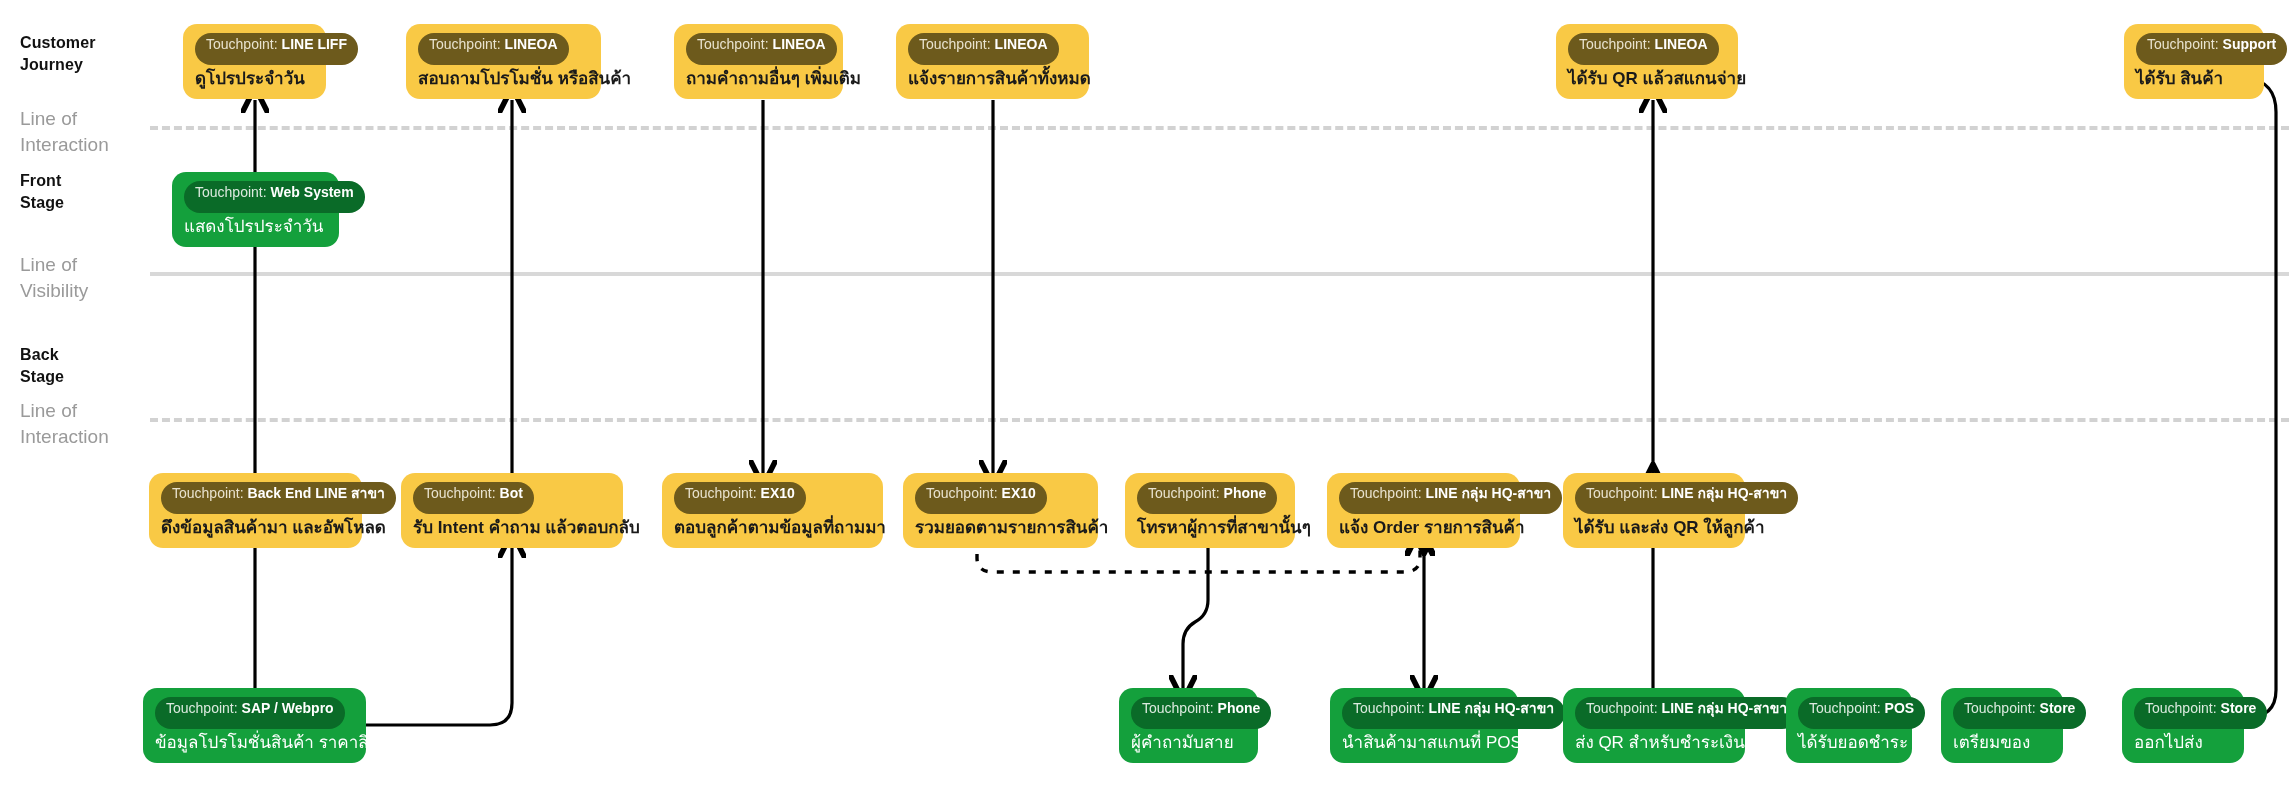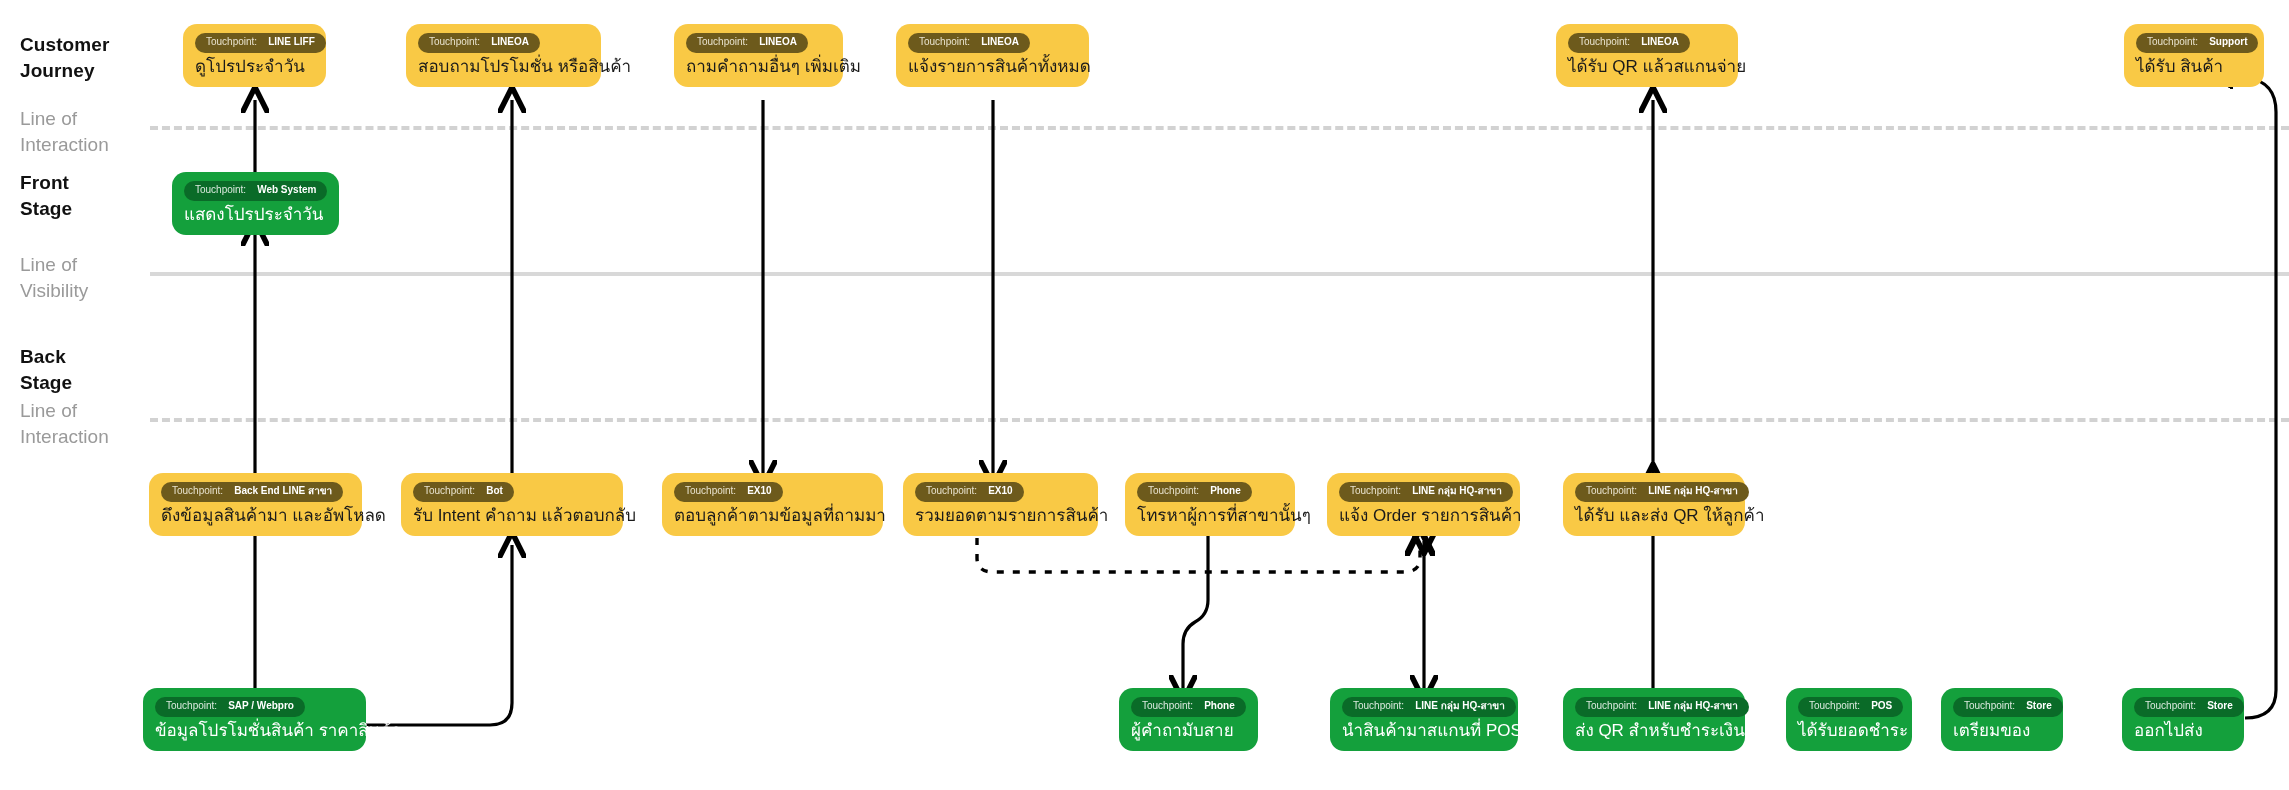--- a/index.html
+++ b/index.html
@@ -5,21 +5,21 @@
   html,body{margin:0;padding:0;background:#ffffff;}
   body{
     font-family:"Liberation Sans","DejaVu Sans",sans-serif;
     width:2289px;height:790px;overflow:hidden;position:relative;
   }
   #board{position:relative;width:2289px;height:790px;}
 
   
   .row-label{
     position:absolute;left:20px;width:150px;
-    font-size:19px;font-weight:bold;color:#111111;line-height:1.35;
+    font-size:16px;font-weight:bold;color:#111111;line-height:1.35;
     letter-spacing:.1px;
   }
   .line-label{
     position:absolute;left:20px;width:150px;
     font-size:19px;font-weight:normal;color:#9a9a9a;line-height:1.35;
   }
 
   
   .sep{position:absolute;left:150px;right:0px;height:0;}
   .sep.dashed{border-top:4px dashed #d2d2d2;}
@@ -30,34 +30,34 @@
     position:absolute;border-radius:14px;
     padding:9px 12px 10px 12px;
     box-sizing:border-box;
     display:flex;flex-direction:column;gap:3px;align-items:flex-start;
     z-index:5;
   }
   .card.yellow{background:#f9c945;}
   .card.green{background:#14a03c;}
 
   .tp{
-    display:inline-flex;align-items:center;gap:11px;
-    border-radius:999px;padding:3px 11px 5px 11px;
-    font-size:10px;white-space:nowrap;line-height:1.2;
+    display:inline-flex;align-items:center;gap:4px;
+    border-radius:999px;padding:3px 11px 12px 11px;
+    font-size:14px;white-space:nowrap;line-height:1.2;
   }
   .card.yellow .tp{background:#6d5a1c;}
   .card.green  .tp{background:#0a6b28;}
   .tp .tp-key{color:#e9e3cf;font-weight:normal;}
   .card.green .tp .tp-key{color:#dceadf;}
   .tp .tp-val{color:#ffffff;font-weight:bold;}
 
   .card-title{
     font-size:17px;line-height:1.25;white-space:nowrap;
   }
-  .card.yellow .card-title{color:#1a1a1a;}
+  .card.yellow .card-title{color:#1a1a1a;font-weight:bold;}
   .card.green  .card-title{color:#ffffff;}
 
   
   #wires{position:absolute;left:0;top:0;width:2289px;height:790px;z-index:2;}
 </style>
 </head>
 <body>
 
 <div id="board">
 

